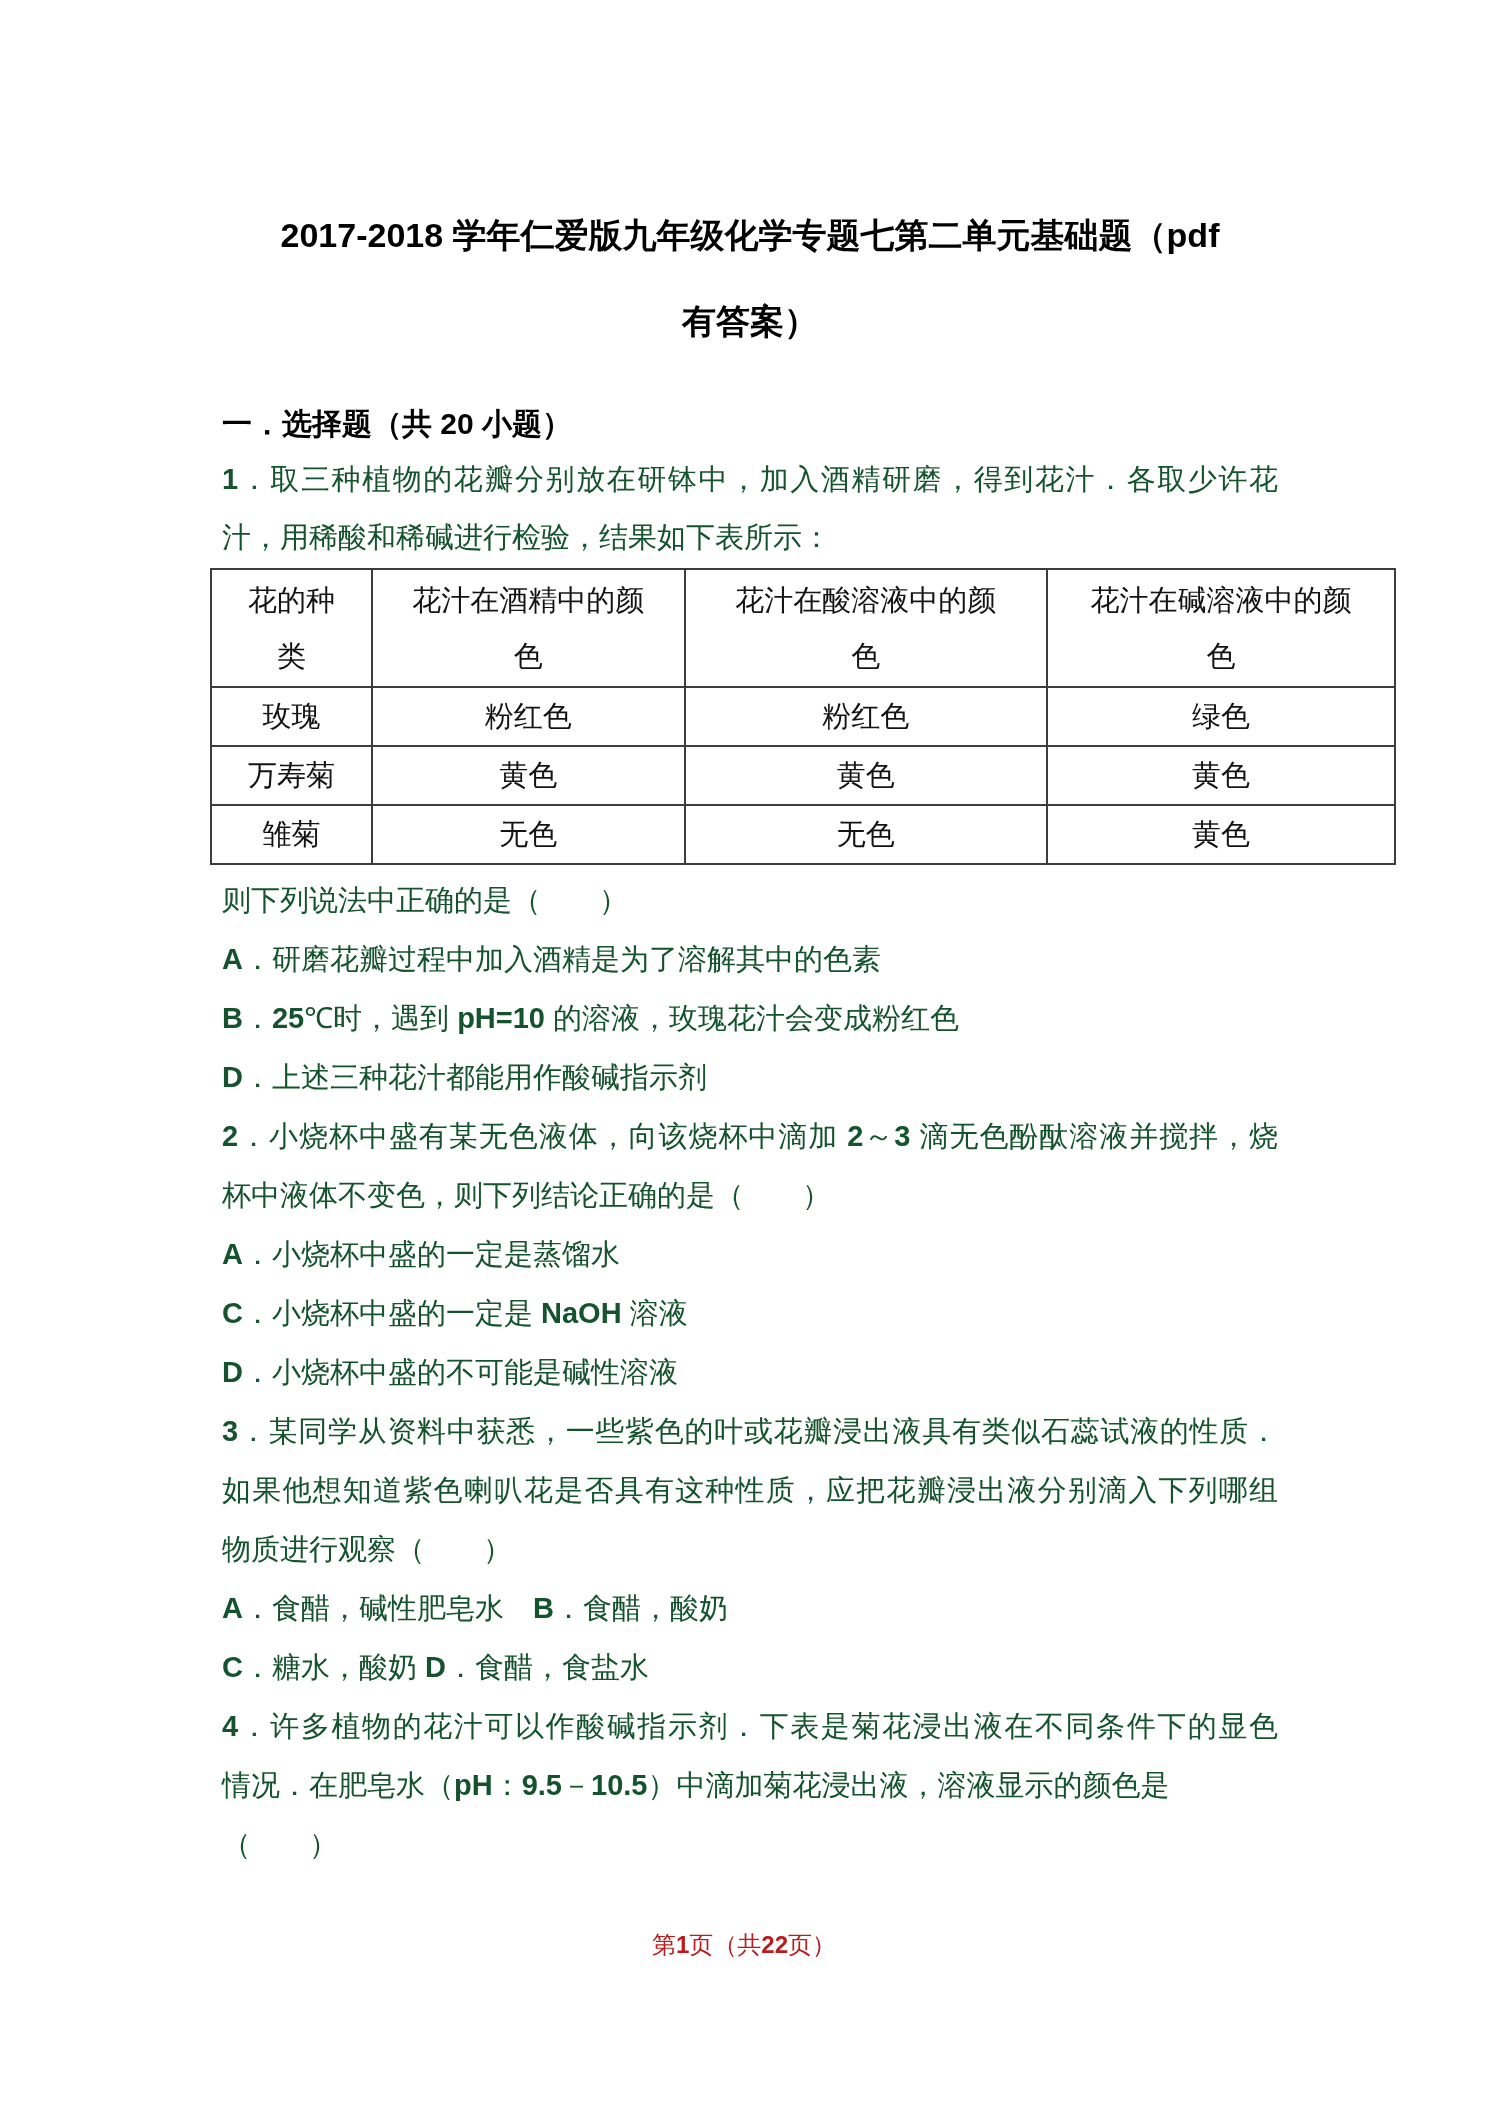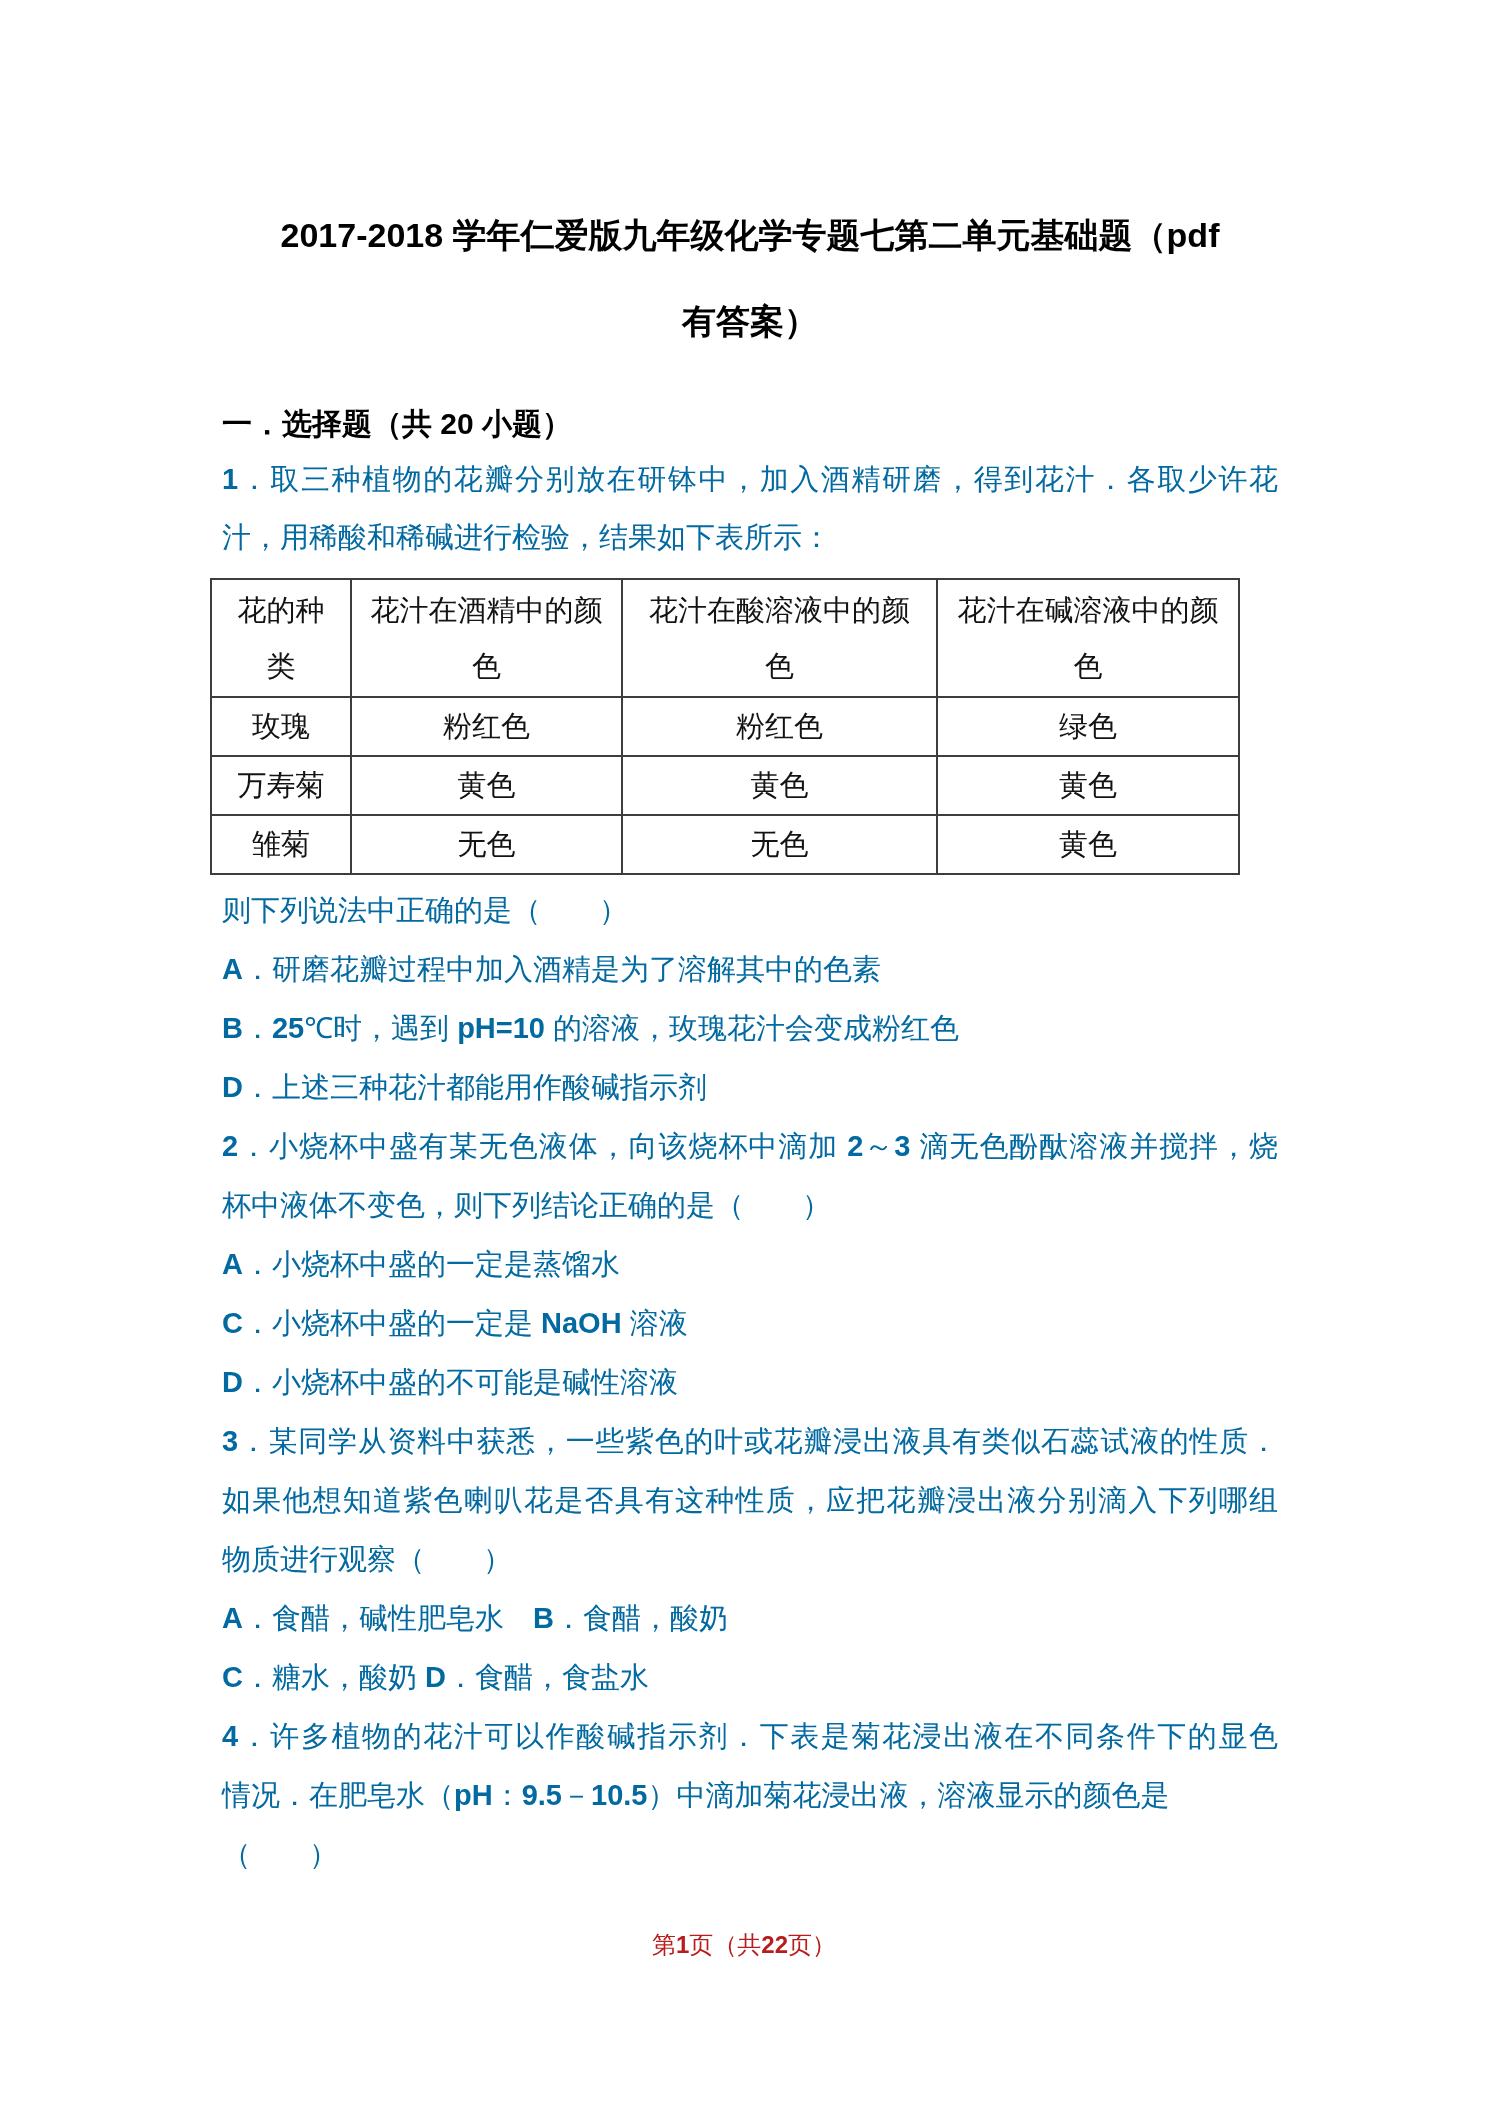--- a/index.html
+++ b/index.html
@@ -37,33 +37,33 @@
     margin-top: 40px;
     font-size: 30px;
     font-weight: bold;
     line-height: 40px;
     color: #000000;
   }
   .para { margin-top: 6px; }
   .line {
     font-size: 29px;
     line-height: 58px;
-    color: #0369a1;
+    color: #14532d;
     white-space: normal;
   }
   .fill {
     text-align: justify;
     text-align-last: justify;
   }
   table.qtable {
     border-collapse: collapse;
     table-layout: fixed;
-    width: 1030px;
+    width: 1186px;
     margin-left: -12px;
-    margin-top: 12px;
+    margin-top: 2px;
     background: #ffffff;
   }
   table.qtable th, table.qtable td {
     border: 2px solid #3d3d3d;
     text-align: center;
     vertical-align: middle;
     font-size: 29px;
     font-weight: normal;
     color: #131313;
     padding: 0;

